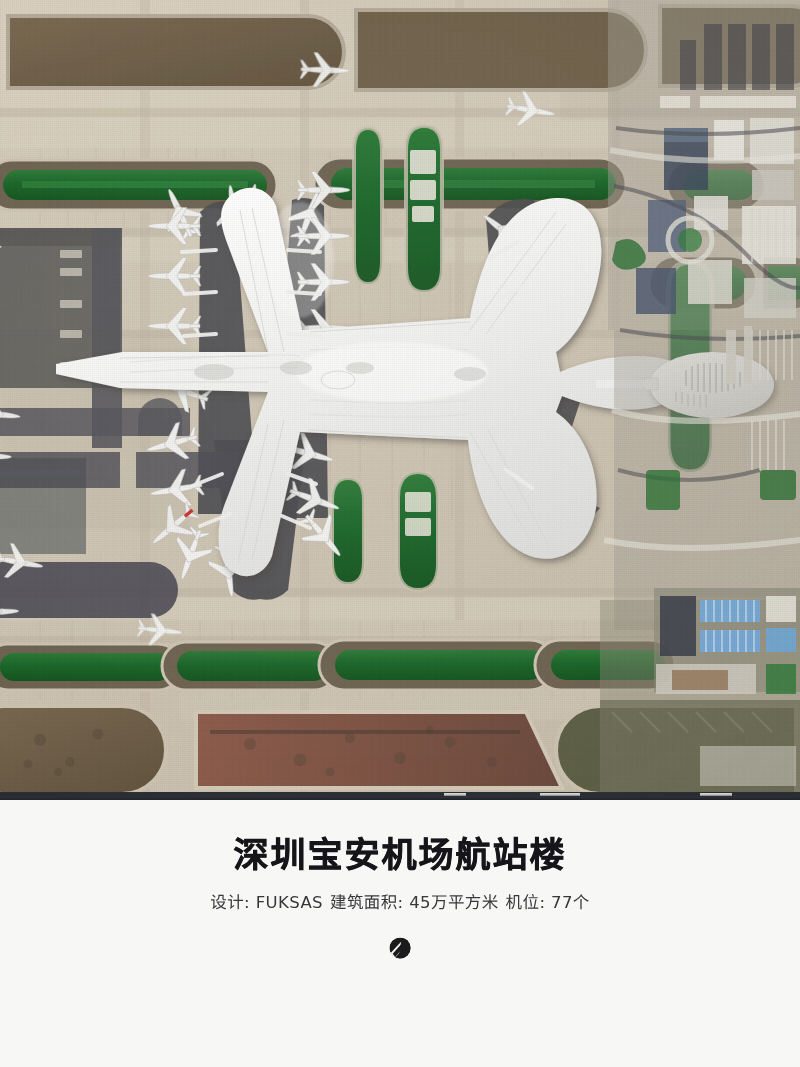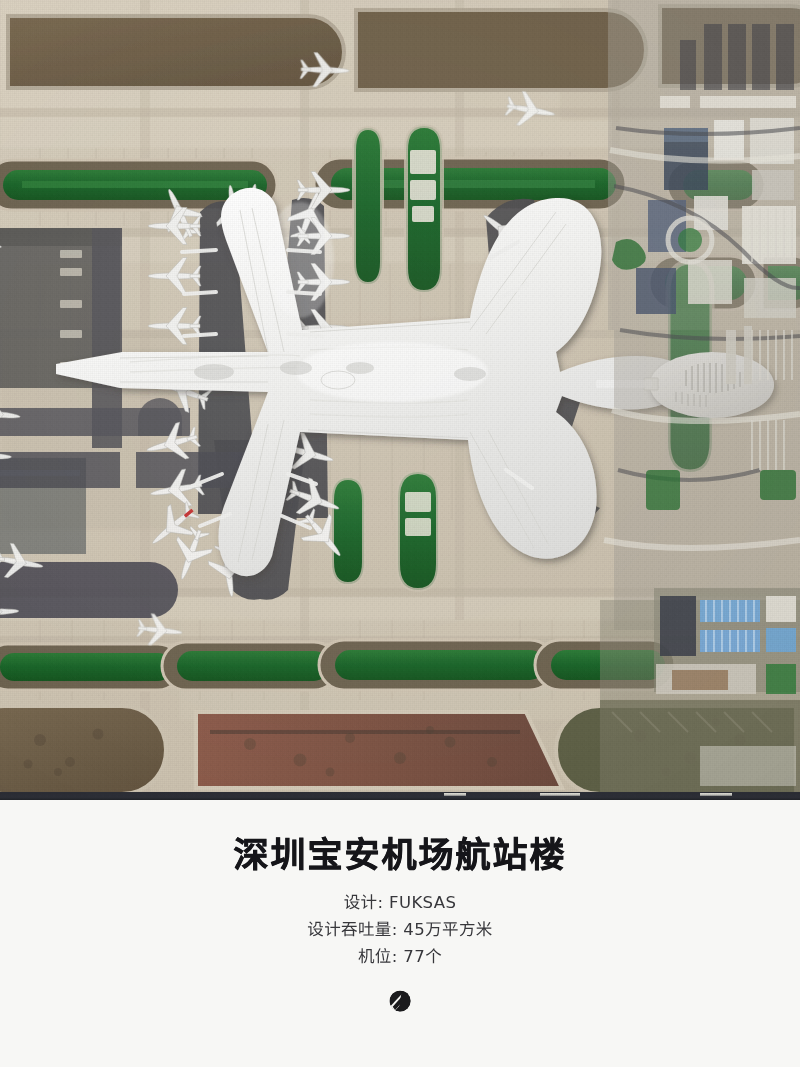--- a/index.html
+++ b/index.html
@@ -45,21 +45,21 @@
     font-size:35px;line-height:1;
     font-weight:700;
     color:#16161a;
     letter-spacing:2px;
     font-family:"DejaVu Sans","Liberation Sans",sans-serif;
     -webkit-text-stroke:.6px #16161a;
     white-space:nowrap;
   }
   #specs{
     margin-top:20px;
-    display:flex;flex-direction:column;align-items:center;gap:7px;
+    display:flex;flex-direction:row;align-items:center;gap:7px;
   }
   .spec-line{
     font-size:16.5px;line-height:1.2;
     color:#37373b;
     letter-spacing:.4px;
     white-space:nowrap;
     font-family:"DejaVu Sans","Liberation Sans",sans-serif;
   }
   #logo{
     margin-top:22px;width:26px;height:26px;
@@ -674,21 +674,21 @@
     <div id="photo-vig"></div>
     <div id="photo-edge"></div>
   </div>
 
   <div id="caption">
 
     <div id="title">深圳宝安机场航站楼</div>
 
     <div id="specs">
       <div class="spec-line">设计: FUKSAS</div>
-      <div class="spec-line">设计吞吐量: 45万平方米</div>
+      <div class="spec-line">建筑面积: 45万平方米</div>
       <div class="spec-line">机位: 77个</div>
     </div>
 
     <svg id="logo" viewBox="0 0 32 32" xmlns="http://www.w3.org/2000/svg" aria-hidden="true">
       <defs>
         <clipPath id="logoClip">
             <circle cx="16" cy="16" r="13"></circle>
           </clipPath>
       </defs>
       <g clip-path="url(#logoClip)">

